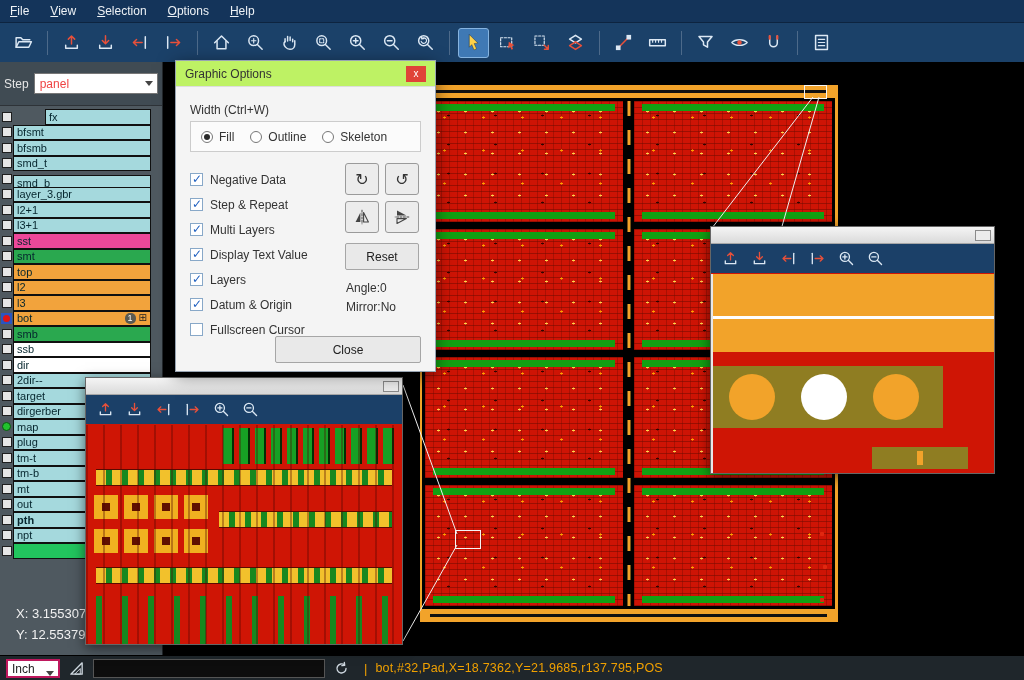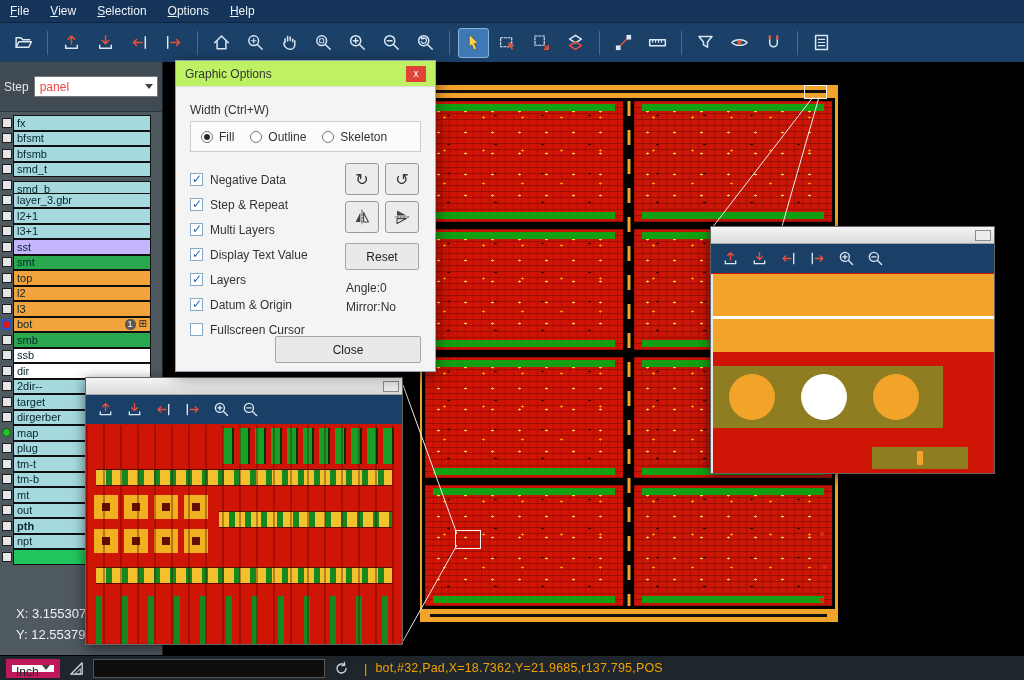--- a/index.html
+++ b/index.html
@@ -19,21 +19,21 @@
           color:#dce8f4;box-sizing:border-box;}
   .tb-btn.selected{background:#3f79b5;border:1px solid #86b4e0;color:#ffd24a;}
   .tb-sep{width:1px;height:24px;background:rgba(255,255,255,.22);margin:0 5px;}
   .ic{display:block;}
   .ic svg{width:100%;height:100%;display:block;}
   .tb-btn .ic{width:19px;height:19px;}
 
   
   .sidebar{position:absolute;left:0;top:62px;width:163px;height:593px;background:#4f5960;
            box-sizing:border-box;border-right:1px solid #23282c;}
-  .step-row{height:50px;background:#404b53;display:flex;align-items:center;gap:5px;padding:0 4px;
+  .step-row{height:44px;background:#404b53;display:flex;align-items:center;gap:5px;padding:0 4px;
             border-bottom:1px solid #2e3338;box-sizing:border-box;}
   .step-label{color:#e6e6e6;font-size:12px;}
   .step-combo{flex:1;height:21px;background:#fff;border:1px solid #777;display:flex;align-items:center;
               justify-content:space-between;padding:0 4px 0 5px;font-size:12px;color:#ef4444;box-sizing:border-box;}
   .combo-caret{width:0;height:0;border-left:4px solid transparent;border-right:4px solid transparent;border-top:5px solid #444;}
   .layer-list{padding-top:3px;}
   .layer-row{display:flex;align-items:center;height:15.5px;}
   .cb-cell{width:13px;display:flex;justify-content:center;align-items:center;}
   .cb-box{width:8px;height:8px;background:#e6e6e6;border:1px solid #1e1e1e;}
   .marker-active{width:11px;height:11px;background:#2b55c0;display:flex;align-items:center;justify-content:center;}
@@ -136,21 +136,21 @@
   .xf-btn .ic{width:18px;height:18px;color:#444;}
   .reset-btn{position:absolute;left:169px;top:156px;width:74px;height:27px;background:#e9e9e9;border:1px solid #a6a6a6;
              border-radius:2px;font-size:12px;color:#222;font-family:inherit;}
   .xf-info{position:absolute;left:170px;top:192px;line-height:19px;}
   .close-btn{position:absolute;right:14px;bottom:10px;width:146px;height:27px;background:#e9e9e9;
              border:1px solid #a6a6a6;border-radius:2px;font-size:12px;color:#222;font-family:inherit;}
 
   
   .statusbar{position:absolute;left:0;top:655px;width:1024px;height:25px;background:#1f262b;border-top:1px solid #000;
              display:flex;align-items:center;gap:8px;padding:0 6px;box-sizing:border-box;}
-  .unit-combo{width:54px;height:19px;background:#fff;border:6px solid #be185d;display:flex;align-items:flex-start;
+  .unit-combo{width:54px;height:19px;background:#fff;border:2px solid #be185d;display:flex;align-items:flex-end;
               justify-content:space-between;padding:0 4px;font-size:12px;color:#222;box-sizing:border-box;}
   .sb-ic{width:17px;height:17px;color:#cfd8e0;}
   .cmd-input{width:222px;height:17px;background:#0d0d0d;border:1px solid #555;color:#ddd;font-size:11px;padding:0 4px;}
   .status-sep{color:#f0a000;font-size:13px;margin-left:6px;}
   .status-msg{color:#f0a000;font-size:12.5px;letter-spacing:.2px;}
 </style>
 </head>
 <body>
 
 <div class="app">
@@ -358,21 +358,21 @@
       <div class="step-combo">
         <span>panel</span>
         <span class="combo-caret"></span>
       </div>
     </div>
     <div id="layer-list" class="layer-list">
         <div class="layer-row">
           <span class="cb-cell">
             <span class="cb-box"></span>
           </span>
-          <span class="layer-name" style="background: rgb(165, 217, 221);">
+          <span class="layer-name" style="background: rgb(165, 217, 221); margin-left: 32px;">
             <span class="lbl">fx</span>
           </span>
         </div>
         <div class="layer-row">
           <span class="cb-cell">
             <span class="cb-box"></span>
           </span>
           <span class="layer-name" style="background: rgb(165, 217, 221);">
             <span class="lbl">bfsmt</span>
           </span>
@@ -422,21 +422,21 @@
             <span class="cb-box"></span>
           </span>
           <span class="layer-name" style="background: rgb(165, 217, 221);">
             <span class="lbl">l3+1</span>
           </span>
         </div>
         <div class="layer-row">
           <span class="cb-cell">
             <span class="cb-box"></span>
           </span>
-          <span class="layer-name" style="background: #c4b5fd;">
+          <span class="layer-name" style="background: #ec4899;">
             <span class="lbl">sst</span>
           </span>
         </div>
         <div class="layer-row">
           <span class="cb-cell">
             <span class="cb-box"></span>
           </span>
           <span class="layer-name" style="background: rgb(42, 168, 79);">
             <span class="lbl">smt</span>
           </span>

